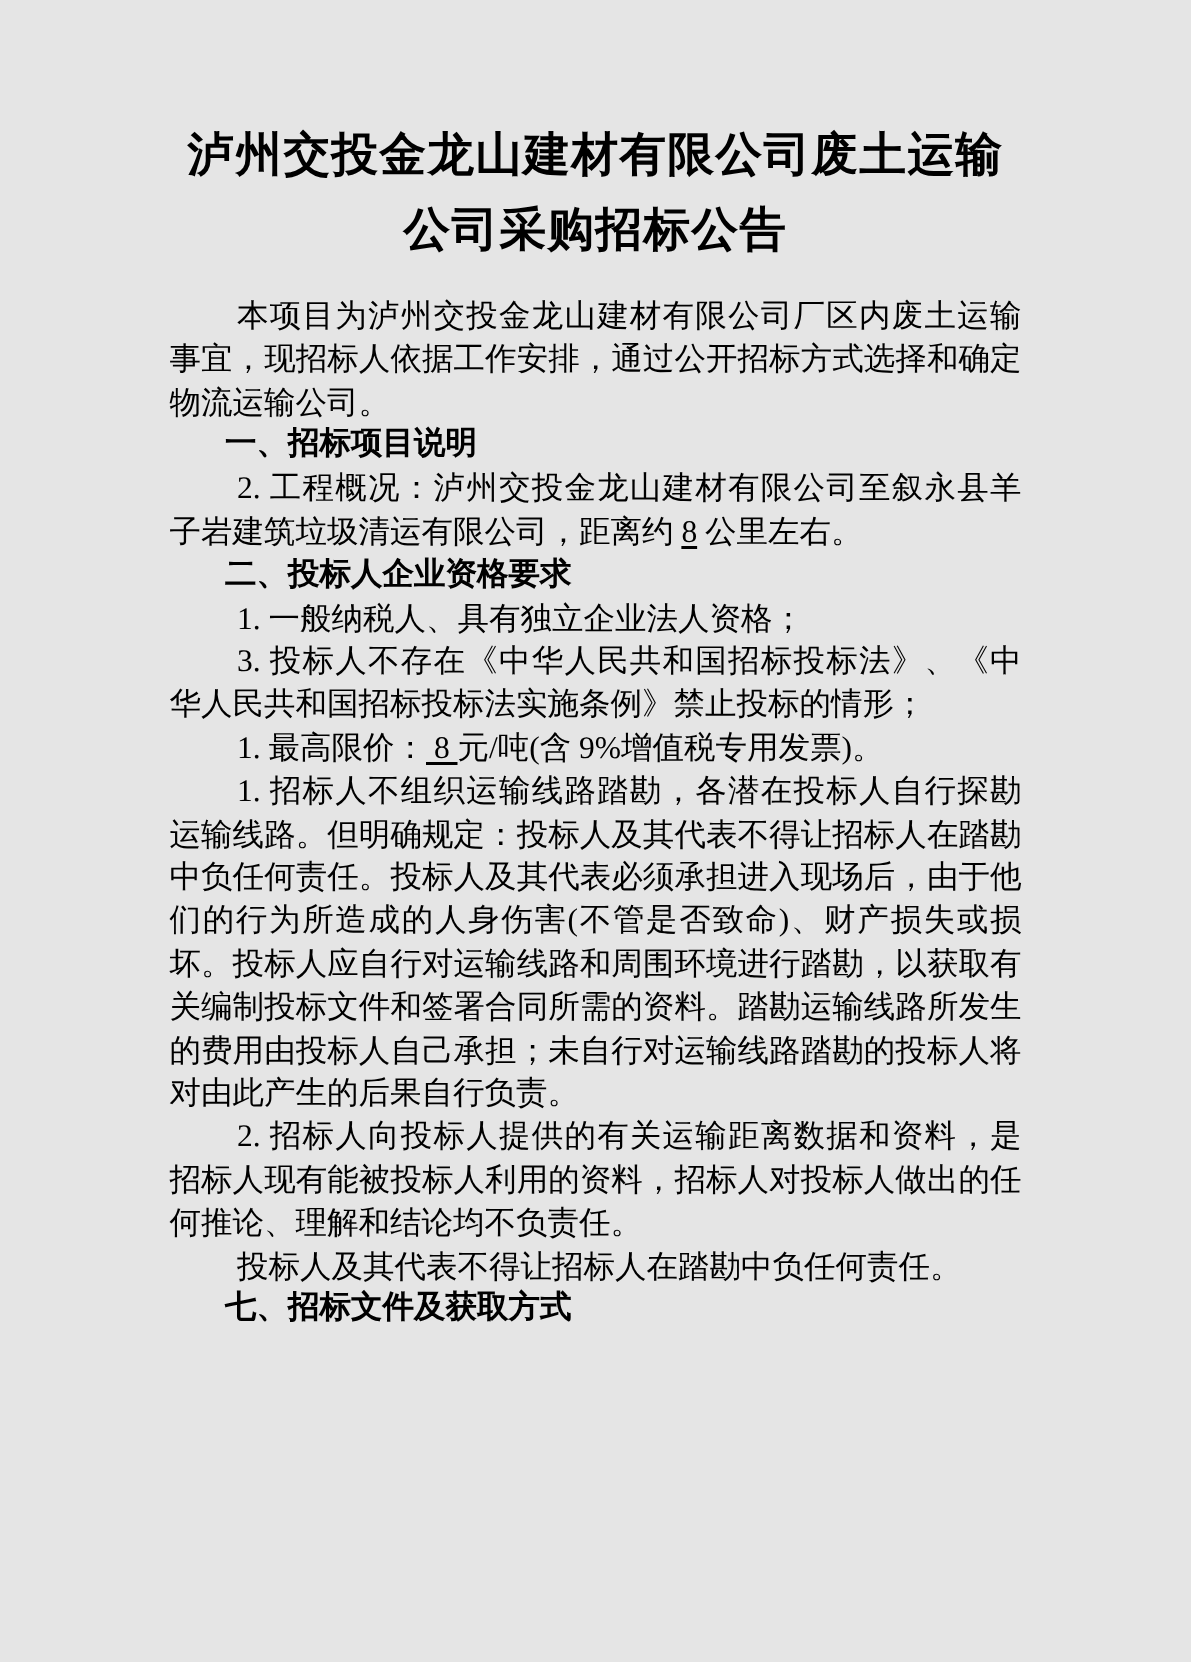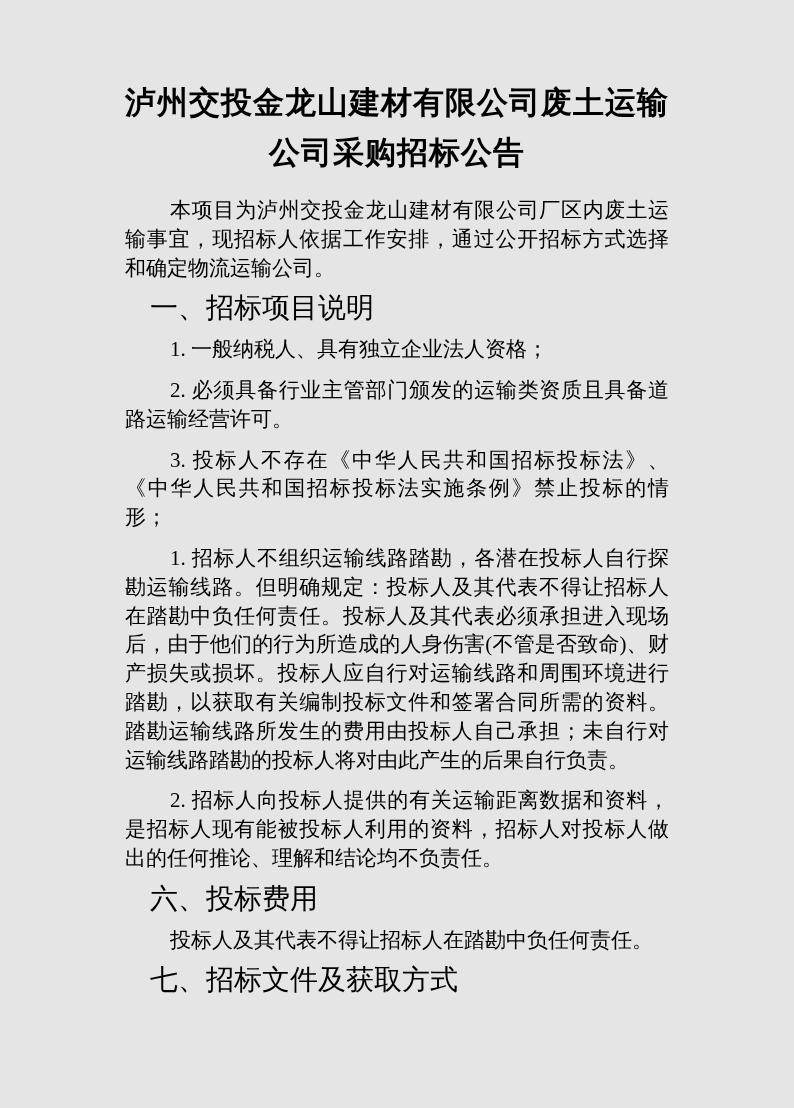--- a/index.html
+++ b/index.html
@@ -25,60 +25,61 @@
     font-size: 31px;
     font-weight: bold;
     line-height: 50px;
     text-align: center;
     margin: 0 0 18px 0;
     letter-spacing: 1px;
   }
   .para {
     font-size: 21px;
     line-height: 28.8px;
-    margin: 12px;
+    margin: 0;
     text-align: justify;
     word-break: break-all;
   }
   .indent {
     text-indent: 45px;
   }
   .heading {
     font-family: "Liberation Sans", "DejaVu Sans", sans-serif;
-    font-size: 28px;
-    font-weight: normal;
+    font-size: 21px;
+    font-weight: bold;
     line-height: 28.8px;
     margin: 0;
     text-indent: 37px;
   }
   .u {
     text-decoration: underline;
     text-underline-offset: 3px;
   }
 </style>
 </head>
 <body>
 
 <div class="page">
   <div class="content">
 
     <h1 class="doc-title">泸州交投金龙山建材有限公司废土运输公司采购招标公告</h1>
 
     <p class="para indent">本项目为泸州交投金龙山建材有限公司厂区内废土运输事宜，现招标人依据工作安排，通过公开招标方式选择和确定物流运输公司。</p>
 
     <h2 class="heading">一、招标项目说明</h2>
+    <p class="para indent"><span>2. 工程概况：泸州交投金龙山建材有限公司至叙永县羊子岩建筑垃圾清运有限公司，距离约 </span><span class="u">8</span><span> 公里左右。</span></p>
 
+    <h2 class="heading">二、投标人企业资格要求</h2>
     <p class="para indent">1. 一般纳税人、具有独立企业法人资格；</p>
-    <p class="para indent">2. 必须具备行业主管部门颁发的运输类资质且具备道路运输经营许可。</p>
     <p class="para indent">3. 投标人不存在《中华人民共和国招标投标法》、《中华人民共和国招标投标法实施条例》禁止投标的情形；</p>
 
+    <p class="para indent"><span>1. 最高限价：</span><span class="u">&nbsp;8&nbsp;</span><span>元/吨(含 9%增值税专用发票)。</span></p>
 
     <p class="para indent">1. 招标人不组织运输线路踏勘，各潜在投标人自行探勘运输线路。但明确规定：投标人及其代表不得让招标人在踏勘中负任何责任。投标人及其代表必须承担进入现场后，由于他们的行为所造成的人身伤害(不管是否致命)、财产损失或损坏。投标人应自行对运输线路和周围环境进行踏勘，以获取有关编制投标文件和签署合同所需的资料。踏勘运输线路所发生的费用由投标人自己承担；未自行对运输线路踏勘的投标人将对由此产生的后果自行负责。</p>
     <p class="para indent">2. 招标人向投标人提供的有关运输距离数据和资料，是招标人现有能被投标人利用的资料，招标人对投标人做出的任何推论、理解和结论均不负责任。</p>
 
 
-    <h2 class="heading">六、投标费用</h2>
     <p class="para indent">投标人及其代表不得让招标人在踏勘中负任何责任。</p>
 
     <h2 class="heading">七、招标文件及获取方式</h2>
 
   </div>
 </div>
 
 </body></html>

